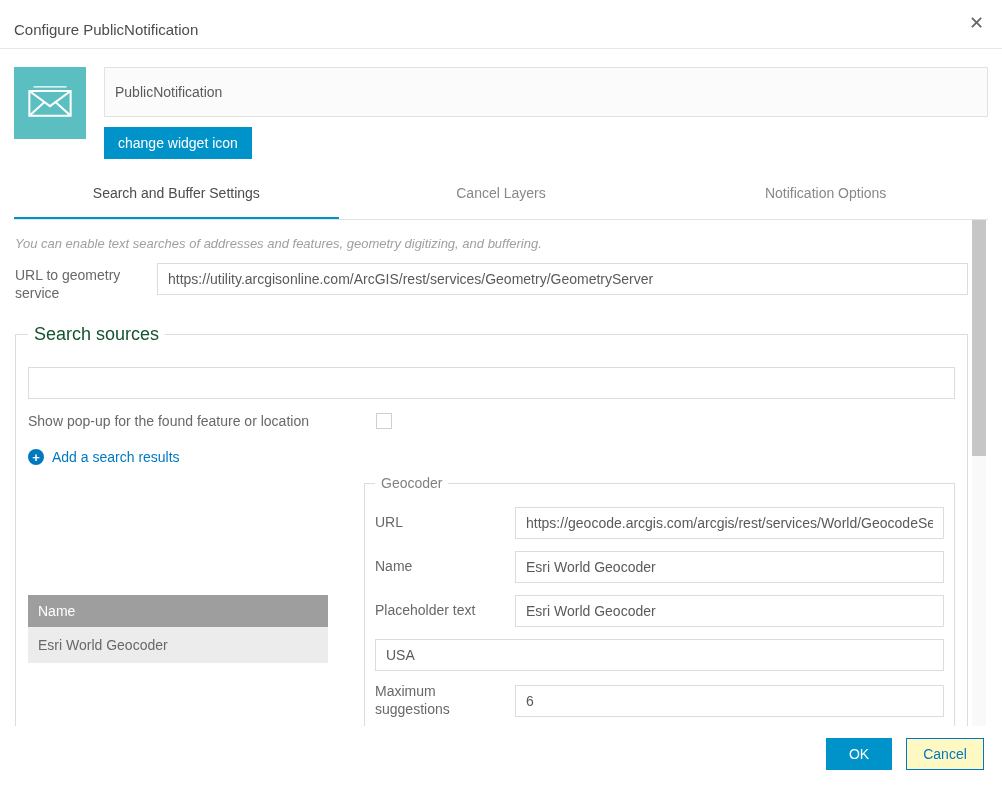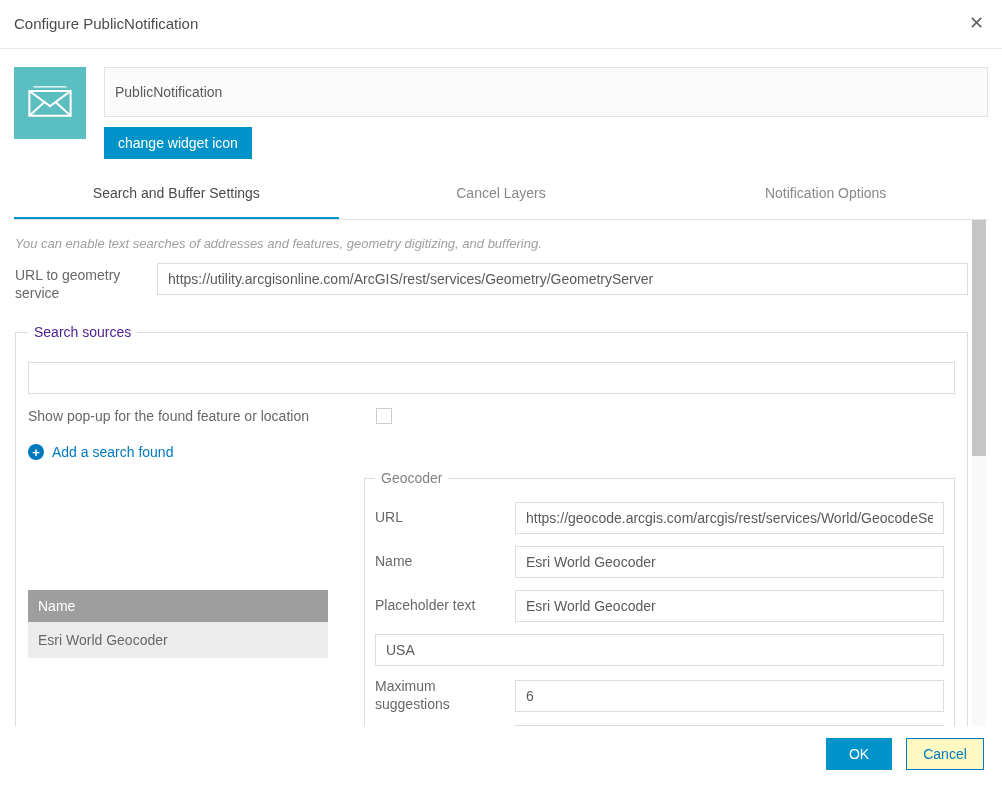--- a/index.html
+++ b/index.html
@@ -1,18 +1,18 @@
 <!DOCTYPE html>
 <html><head>
 <meta charset="utf-8">
 <style>
   * { box-sizing: border-box; margin: 0; padding: 0; }
   html, body { width: 1002px; height: 786px; font-family: "Avenir Next", "Helvetica Neue", Arial, sans-serif; font-size: 14px; color: #4c4c4c; background: #fff; overflow: hidden; }
   .dialog { width: 1002px; height: 786px; display: flex; flex-direction: column; position: relative; }
-  .titlebar { display: flex; align-items: center; justify-content: space-between; padding: 8px 12px 10px 14px; border-bottom: 1px solid #e8e8e8; font-size: 15px; color: #4c4c4c; gap: 30px; }
+  .titlebar { display: flex; align-items: flex-end; justify-content: space-between; padding: 8px 12px 10px 14px; border-bottom: 1px solid #e8e8e8; font-size: 15px; color: #4c4c4c; gap: 30px; }
   .close-x { font-size: 18px; color: #666; cursor: pointer; padding: 4px 6px; }
 
   .body-area { flex: 1; padding: 18px 14px 0 14px; display: flex; flex-direction: column; overflow: hidden; }
 
   .header-row { display: flex; align-items: flex-start; gap: 18px; margin-bottom: 14px; }
   .icon-tile { width: 72px; height: 72px; background: #5bbec0; display: flex; align-items: center; justify-content: center; flex-shrink: 0; }
   .icon-tile svg { width: 44px; height: 36px; }
   .title-col { flex: 1; display: flex; flex-direction: column; gap: 10px; }
   .name-input { height: 50px; border: 1px solid #e2e2e2; background: #fbfbfb; padding: 0 10px; font-size: 14px; color: #5a5a5a; width: 100%; }
   .change-btn { background: #0093c9; color: #fff; border: none; height: 32px; padding: 0 14px; font-size: 14px; cursor: pointer; width: fit-content; }
@@ -25,21 +25,21 @@
   .scroll-content { position: absolute; inset: 0; padding: 10px 20px 0 1px; overflow: hidden; }
   .fake-track { position: absolute; right: 2px; top: 0; bottom: 0; width: 14px; background: #f9f9f9; }
   .fake-thumb { position: absolute; right: 2px; top: 0; width: 14px; height: 236px; background: #c6c6c6; }
 
   .hint { color: #a0a0a0; font-style: italic; font-size: 13px; margin: 6px 0 12px 0; }
   .url-row { display: flex; align-items: flex-start; gap: 12px; margin-bottom: 22px; }
   .url-label { width: 130px; font-size: 14px; color: #686868; padding-top: 4px; line-height: 1.25; }
   .url-input { flex: 1; height: 32px; border: 1px solid #dcdcdc; padding: 0 10px; font-size: 14px; color: #5a5a5a; }
 
   fieldset.sources { border: 1px solid #dcdcdc; padding: 14px 12px 8px 12px; position: relative; }
-  fieldset.sources > legend { padding: 0 6px; color: #4c1d95; font-size: 14px; }
+  fieldset.sources > legend { padding: 0 6px; color: #14532d; font-size: 18px; }
   .form-row { display: flex; align-items: center; gap: 18px; margin: 8px 0 14px 0; }
   .form-row .label { width: 330px; color: #686868; font-size: 14px; }
   .form-row input[type=text] { flex: 1; height: 32px; border: 1px solid #dcdcdc; padding: 0 10px; font-size: 14px; }
   .form-row input[type=checkbox] { width: 16px; height: 16px; border: 1px solid #cfcfcf; appearance: none; -webkit-appearance: none; background: #fff; cursor: pointer; }
 
   .add-link { display: inline-flex; align-items: center; gap: 8px; color: #0079c1; font-size: 14px; cursor: pointer; margin: 6px 0 10px 0; }
   .add-link .plus { width: 16px; height: 16px; border-radius: 50%; background: #0079c1; color: #fff; display: inline-flex; align-items: center; justify-content: center; font-size: 13px; line-height: 1; font-weight: bold; }
 
   .source-panel { display: flex; align-items: center; gap: 36px; }
   .name-table { width: 300px; }
@@ -111,21 +111,21 @@
             <input type="text" value="" style="">
           </div>
 
           <div class="form-row">
             <div class="label">Show pop-up for the found feature or location</div>
             <input type="checkbox" style="">
           </div>
 
           <div class="add-link">
             <span class="plus">+</span>
-            <span>Add a search found</span>
+            <span>Add a search results</span>
           </div>
 
           <div class="source-panel">
             <div class="name-table">
               <div class="thead">Name</div>
               <div class="trow">Esri World Geocoder</div>
             </div>
 
             <fieldset class="geocoder">
               <legend>Geocoder</legend>

